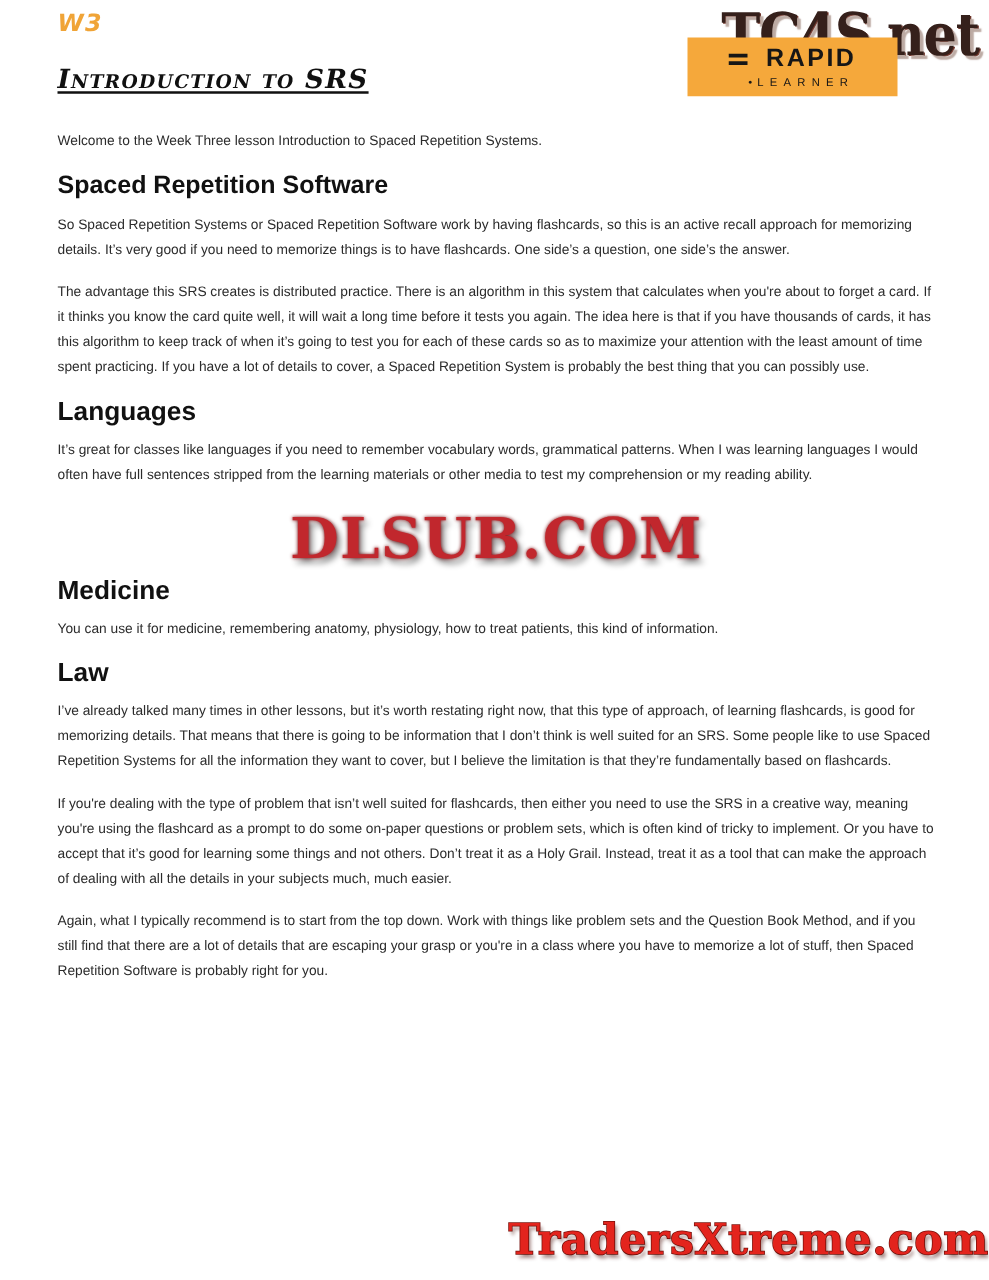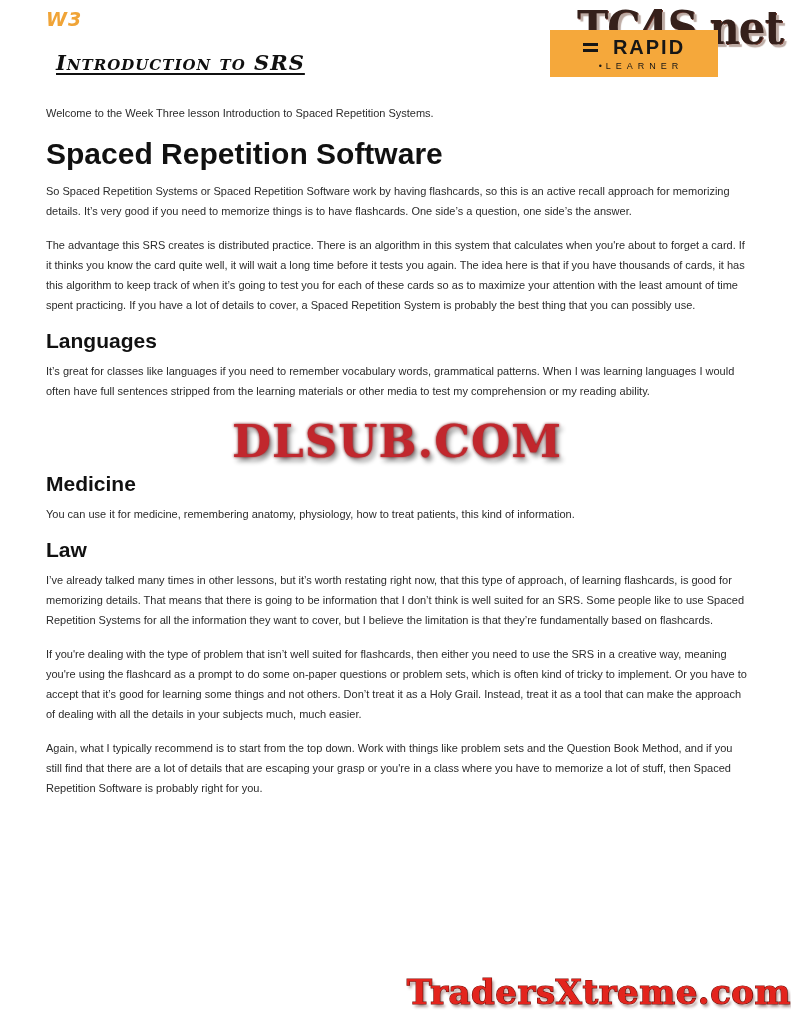--- a/index.html
+++ b/index.html
@@ -17,21 +17,21 @@
 
   
   .week-tag {
     position: absolute; left: 46px; top: 8px;
     font-family: "DejaVu Sans", sans-serif;
     font-weight: bold; font-style: italic;
     font-size: 19px; letter-spacing: 1px;
     color: #F0A437;
   }
   .lesson-title {
-    position: absolute; left: 56px; top: 50px;
+    position: absolute; left: 46px; top: 50px;
     font-family: "DejaVu Serif", serif;
     font-weight: bold; font-style: italic;
     font-variant: small-caps;
     font-size: 21px; letter-spacing: 1px;
     color: #101010;
     text-decoration: underline;
     text-underline-offset: 3px;
   }
   .tc4s {
     position: absolute; right: 8px; top: 0px;
@@ -70,21 +70,21 @@
   
   .content {
     position: absolute; left: 46px; top: 103px; width: 702px;
   }
   .content p {
     font-size: 11px; line-height: 20px;
     margin: 0 0 14px 0;
     color: #2b2b2b;
   }
   .content h1 {
-    font-size: 30px; font-weight: bold; color: #111;
+    font-size: 20px; font-weight: bold; color: #111;
     margin: 8px 0 10px 0;
   }
   .content h2 {
     font-size: 21px; font-weight: bold; color: #111;
     margin: 4px 0 8px 0;
   }
 
   
   .dlsub {
     text-align: center;

